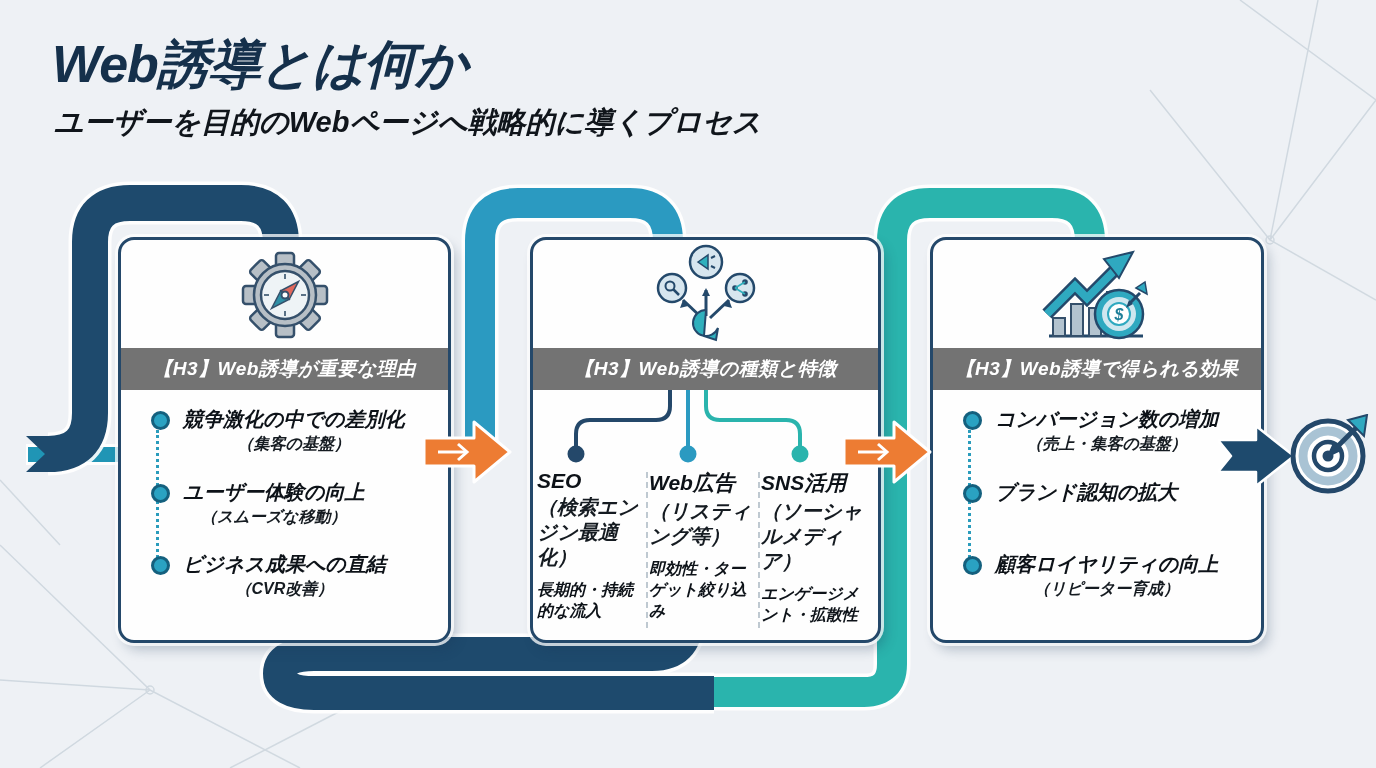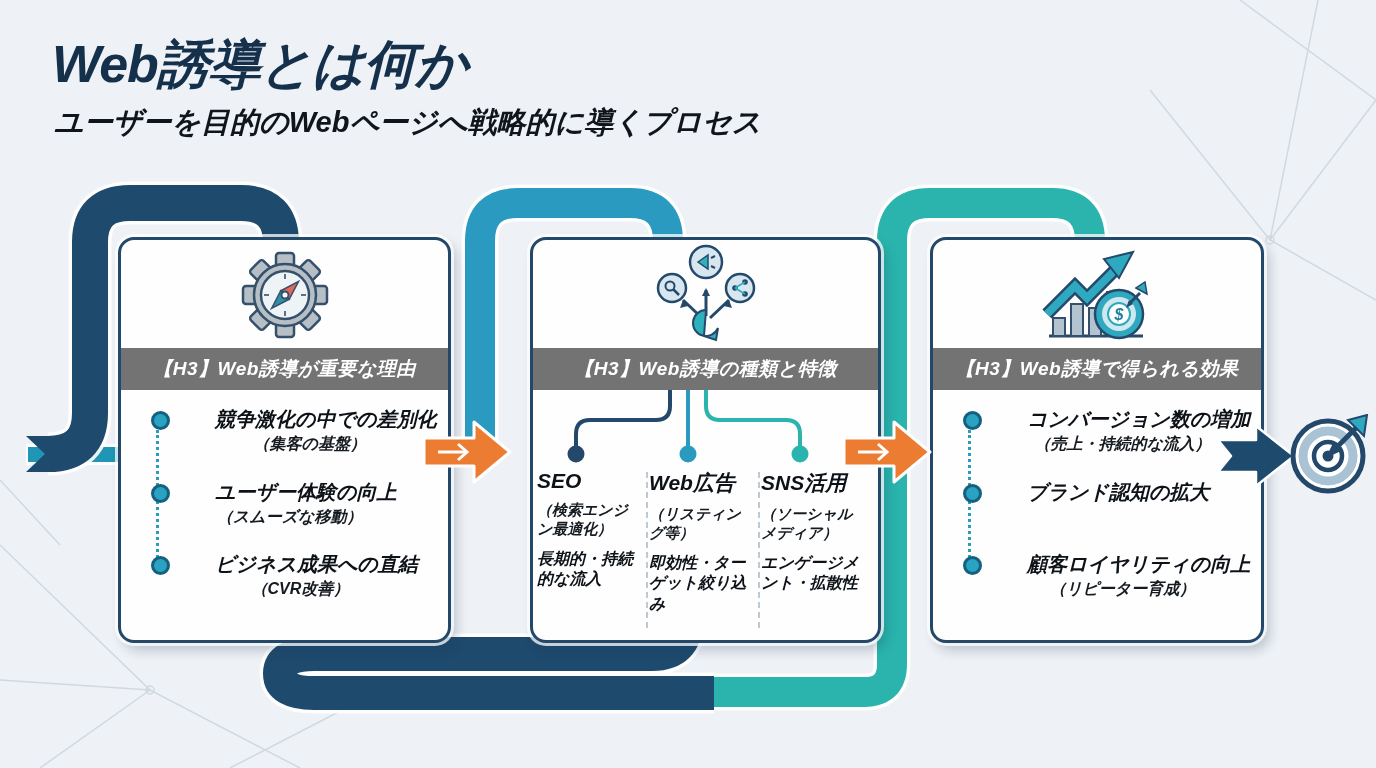--- a/index.html
+++ b/index.html
@@ -13,27 +13,27 @@
   
   .card{position:absolute;top:237px;height:400px;background:#fefefe;border:3px solid #24486a;
         border-radius:16px;box-shadow:0 0 0 3px rgba(255,255,255,.75),5px 7px 12px rgba(24,52,82,.25);}
   .card-icon{position:absolute;left:0;right:0;top:0;height:108px;display:flex;align-items:center;justify-content:center;}
   .card-header{position:absolute;left:0;right:0;top:108px;height:42px;background:#737373;color:#fff;
         display:flex;align-items:center;justify-content:center;font-size:19px;font-weight:700;letter-spacing:.5px;}
   .bullet{position:absolute;left:30px;}
   .bullet .dot{position:absolute;left:0;top:3px;width:13px;height:13px;border-radius:50%;
         background:#2aa2c2;border:3px solid #14607e;}
   .bullet .txt{margin-left:32px;}
-  .b-title{font-size:20px;font-weight:800;color:#0d1218;line-height:1.15;margin-left:32px;}
+  .b-title{font-size:20px;font-weight:800;color:#0d1218;line-height:1.15;}
   .b-note{font-size:16px;font-weight:700;color:#151b21;margin-top:3px;text-align:center;}
   .dotline{position:absolute;left:35px;border-left:3px dotted #2a9cbc;width:0;}
   
   .col{position:absolute;top:229px;width:106px;}
   .c-title{font-size:21px;font-weight:800;color:#0d1218;}
-  .c-note{font-size:15px;font-weight:700;color:#151b21;line-height:1.25;margin-top:8px;}
+  .c-note{font-size:20px;font-weight:700;color:#151b21;line-height:1.25;margin-top:2px;}
   .c-desc{font-size:16px;font-weight:700;color:#0d1218;line-height:1.3;margin-top:10px;}
   .vdiv{position:absolute;top:232px;height:156px;width:0;border-left:2px dashed #bfc9d1;}
   .overlay{pointer-events:none;}
 </style>
 </head>
 <body>
 
 <div class="stage">
 
   <svg class="abs" width="1376" height="768" style="left:0;top:0;">
@@ -210,21 +210,21 @@
         <polygon points="85,64 92,60 88,56" fill="#24496b"></polygon>
         <polygon points="95,44 106,50 104,38" fill="#2fa9c0" stroke="#24496b" stroke-width="1.5"></polygon>
       </svg>
     </div>
     <div class="card-header">【H3】Web誘導で得られる効果</div>
     <div class="dotline" style="top:190px;height:128px;"></div>
     <div class="bullet" style="top:168px;">
       <span class="dot"></span>
       <div class="txt">
           <div class="b-title">コンバージョン数の増加</div>
-      <div class="b-note">（売上・持続的な流入）</div>
+      <div class="b-note">（売上・集客の基盤）</div>
         </div>
     </div>
     <div class="bullet" style="top:241px;">
       <span class="dot"></span>
       <div class="txt">
           <div class="b-title">ブランド認知の拡大</div>
         </div>
     </div>
     <div class="bullet" style="top:313px;">
       <span class="dot"></span>

